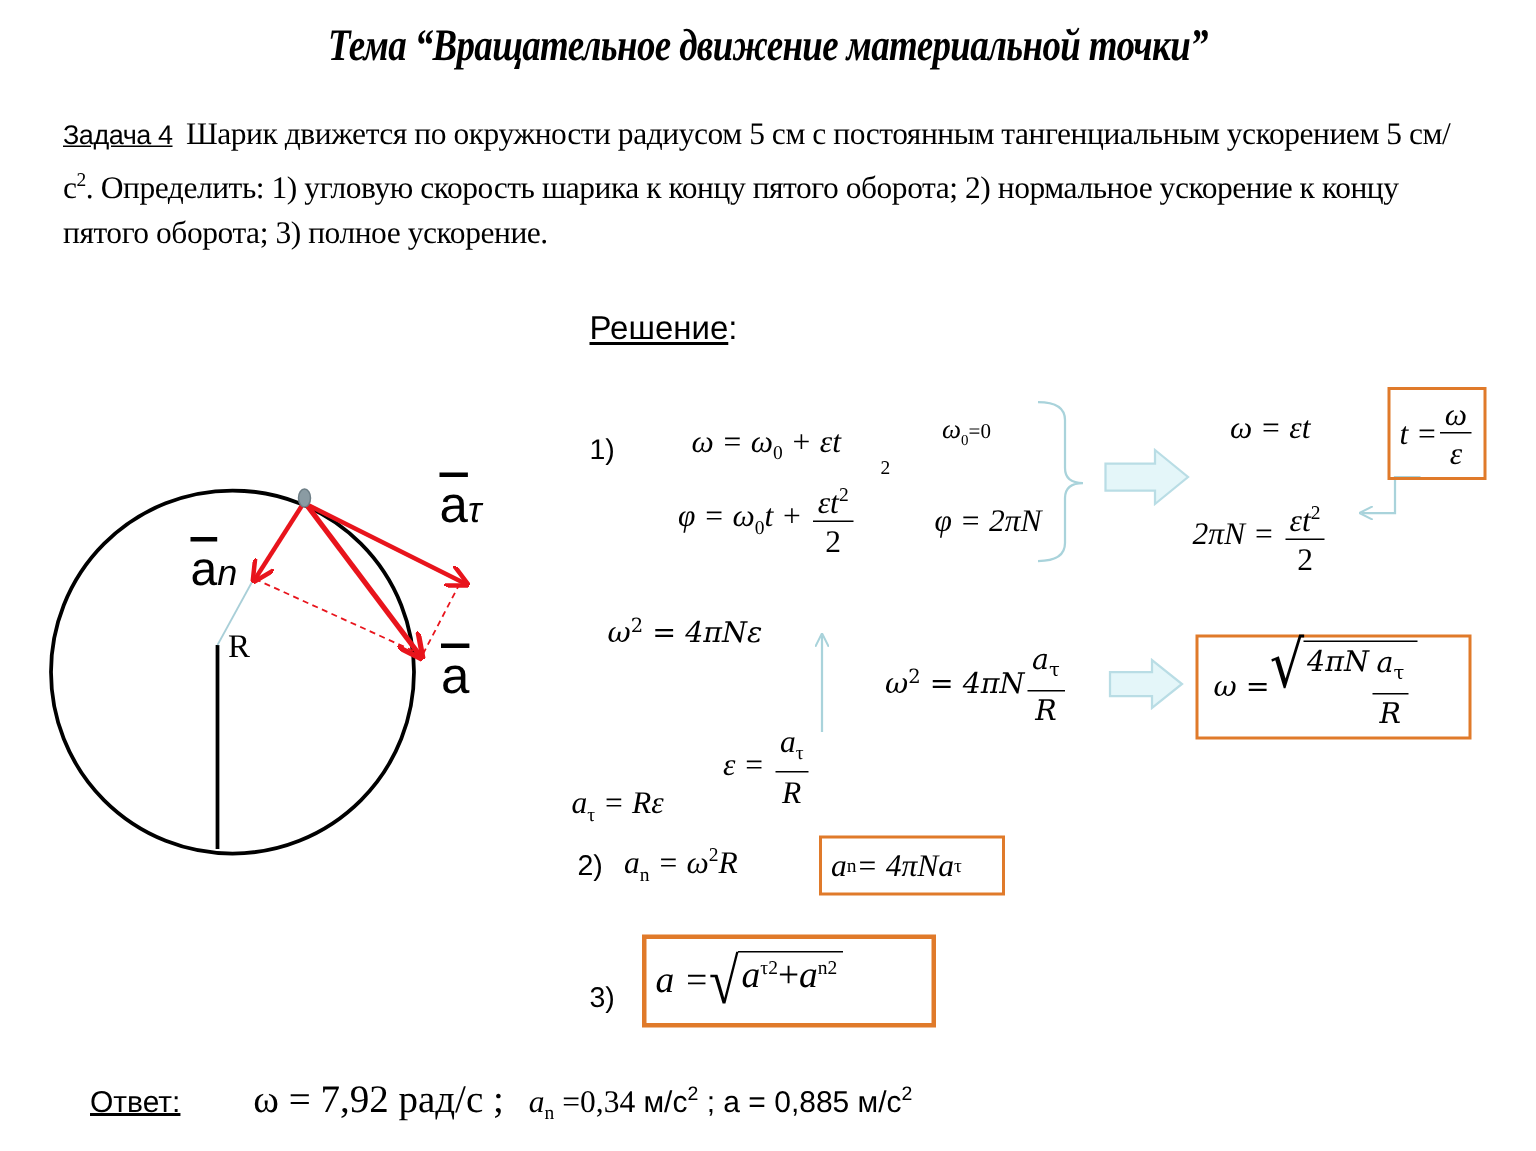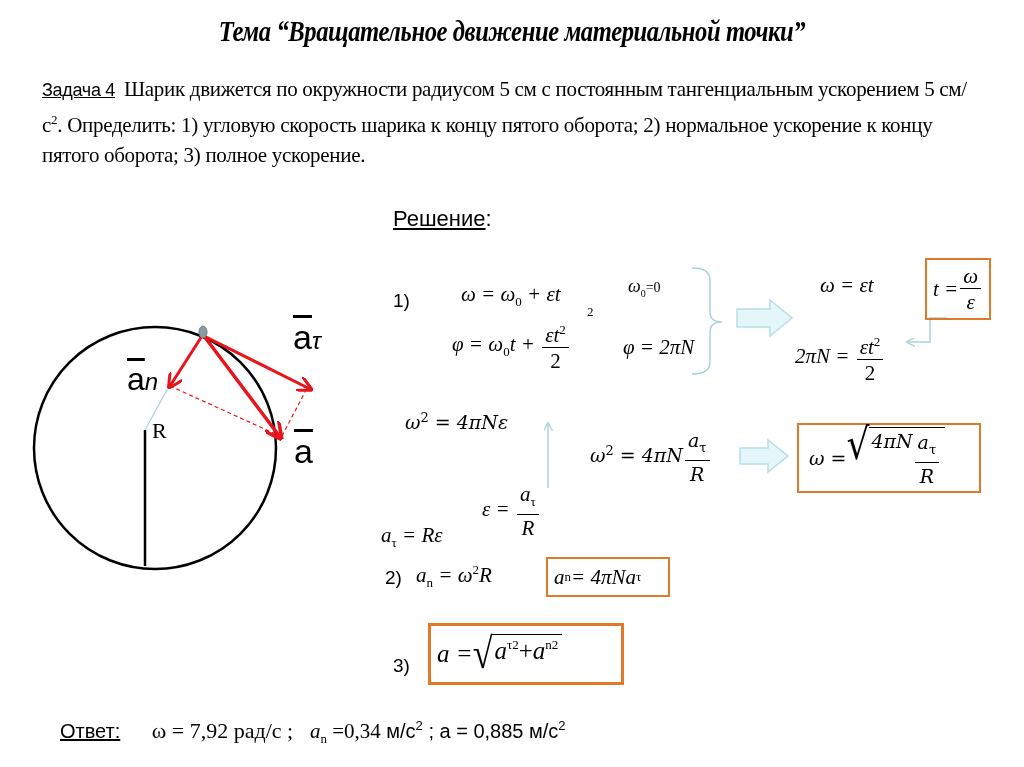--- a/index.html
+++ b/index.html
@@ -171,17 +171,17 @@
         <span class="mr"> + </span>
         <span>a</span>
         <sub class="mr">n</sub>
         <sup class="mr">2</sup>
       </span>
     </span>
 </div>
 
 <div class="abs answer">
   <span class="lbl">Ответ:</span>
-  <span class="m" style="font-family:'Liberation Serif',serif;font-style:normal;font-size:22px;">ω = 7,92 рад/с ;</span>
+  <span class="m" style="font-family:'Liberation Serif',serif;font-style:normal;font-size:26px;margin-left:17px;">ω = 7,92 рад/с ;</span>
   &nbsp;
   <span class="m"><span>a</span><sub class="mr">n</sub><span class="mr"> =0,34</span></span><span><span> м/с</span><sup>2</sup></span><span> ;</span>
   <span><span> a = 0,885 м/с</span><sup>2</sup></span>
 </div>
 
 </body></html>

